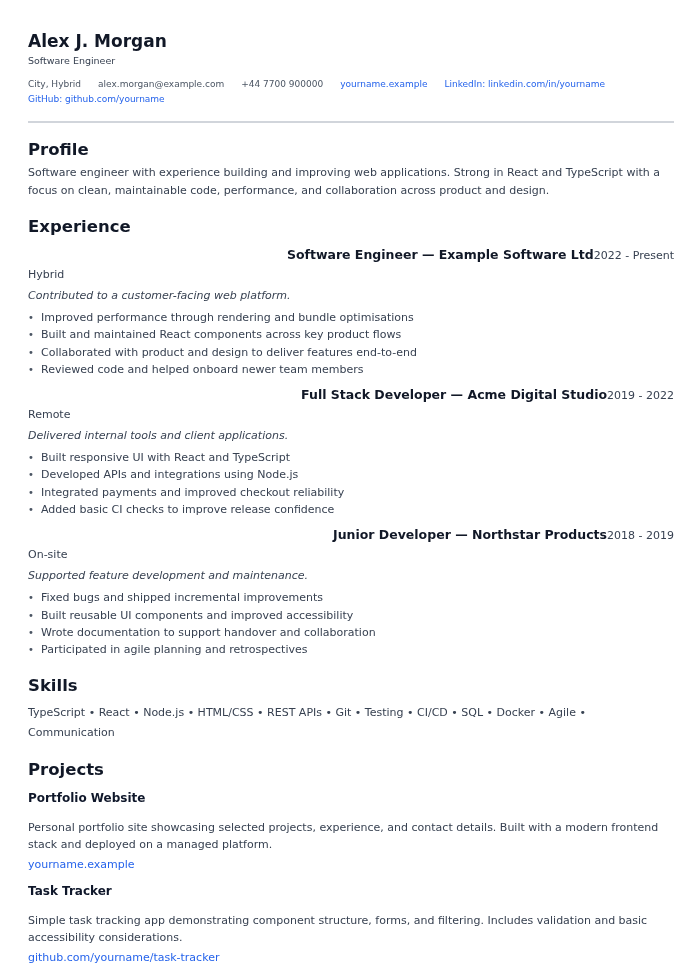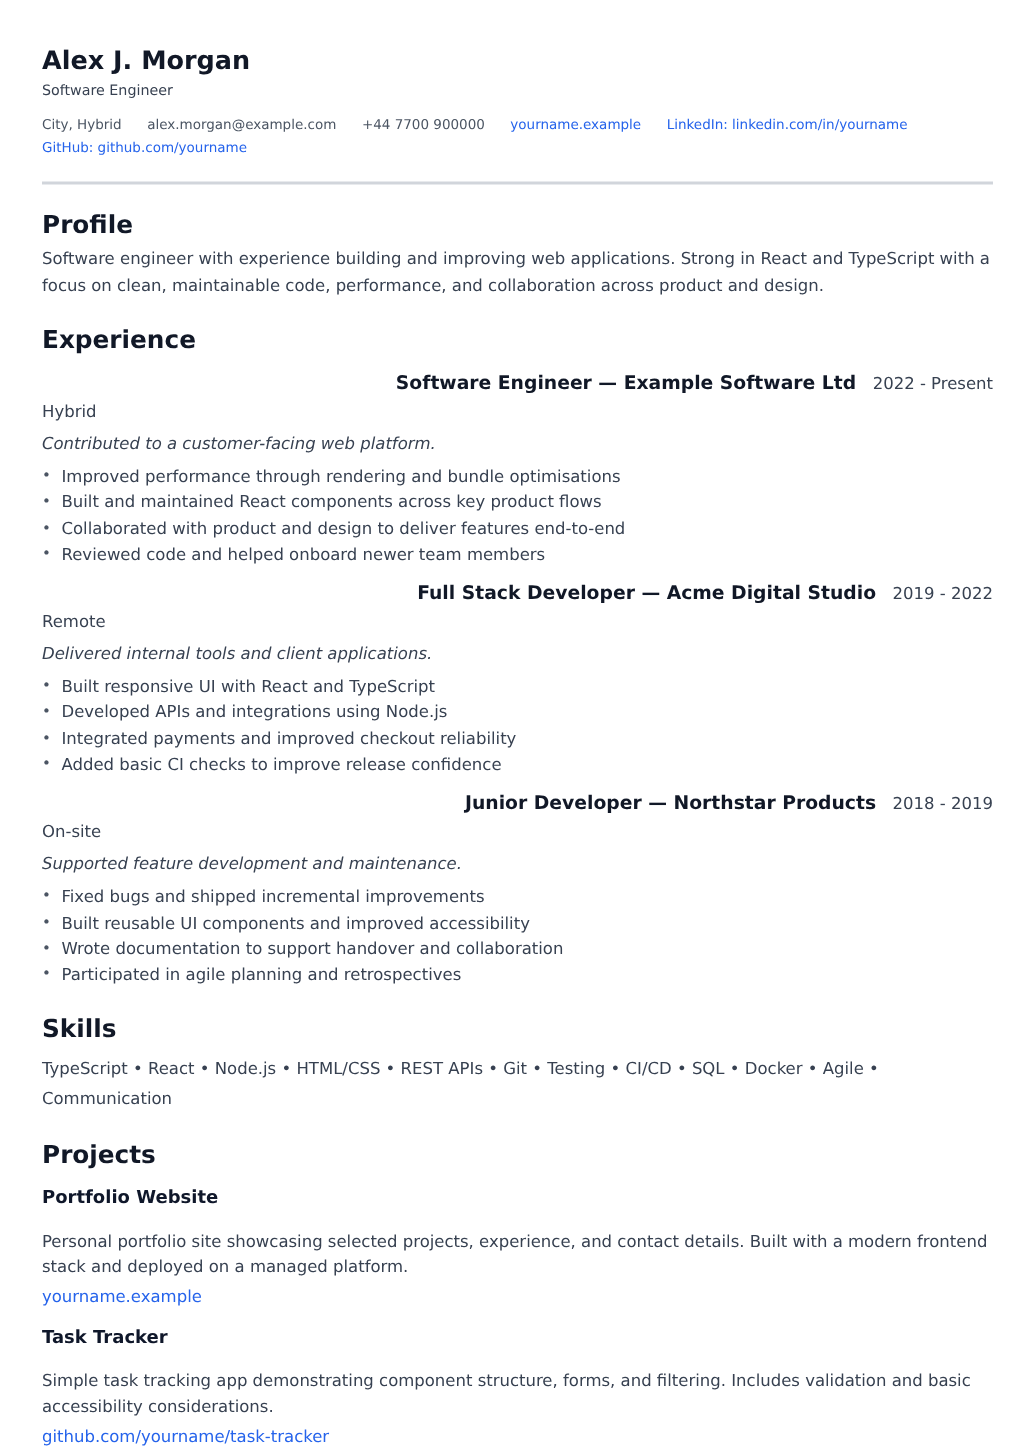--- a/index.html
+++ b/index.html
@@ -1,35 +1,35 @@
 <!DOCTYPE html>
 <html><head>
   <meta charset="utf-8">
   <style>
     html, body { margin: 0; padding: 0; background: #ffffff; }
     body {
       width: 686px; height: 970px; overflow: hidden;
       font-family: "DejaVu Sans", sans-serif;
       color: #1f2937;
     }
-    .page { padding: 30px 24px 0 28px; }
+    .page { padding: 30px 12px 0 28px; }
     .name { font-size: 17px; font-weight: bold; color: #111827; margin: 0; line-height: 22px; }
     .headline { font-size: 9.5px; color: #374151; margin-top: 2px; line-height: 14px; }
     .contacts { margin-top: 9px; font-size: 9px; line-height: 15px; color: #4b5563; }
     .contacts span { margin-right: 17px; }
     .contacts .link { color: #2563eb; }
     .divider { border: none; border-top: 2px solid #d1d5db; margin: 14px 0 0 0; }
     .section-title { font-size: 16.5px; font-weight: bold; color: #111827; margin: 0; line-height: 22px; }
     .section { margin-top: 16px; }
     .section.first { margin-top: 16px; }
     .para { font-size: 11px; line-height: 18px; color: #374151; margin-top: 3px; }
     .job { margin-top: 8px; }
     .job-head { display: flex; justify-content: flex-end; align-items: baseline; }
     .job-title { font-size: 12.5px; font-weight: bold; color: #111827; line-height: 18px; }
-    .job-dates { font-size: 11px; color: #374151; margin-left: 11px; }
+    .job-dates { font-size: 11px; color: #374151; }
     .job-mode { font-size: 11px; color: #374151; margin-top: 2px; line-height: 18px; }
     .job-summary { font-size: 11px; font-style: italic; color: #374151; margin-top: 3px; line-height: 18px; }
     ul.bullets { margin: 4px 0 0 0; padding: 0 0 0 13px; list-style: none; }
     ul.bullets li { font-size: 11px; color: #374151; line-height: 17.3px; position: relative; }
     ul.bullets li::before { content: "•"; position: absolute; left: -13px; color: #4b5563; font-size: 10px; }
     .skills { font-size: 11px; line-height: 20px; color: #374151; margin-top: 6px; }
     .project { margin-top: 8px; }
     .project-title { font-size: 12px; font-weight: bold; color: #0f172a; line-height: 18px; }
     .project-desc { font-size: 11px; line-height: 17.5px; color: #374151; margin-top: 12px; }
     .project-link { font-size: 11px; color: #2563eb; margin-top: 2px; line-height: 18px; display: block; text-decoration: none; }

